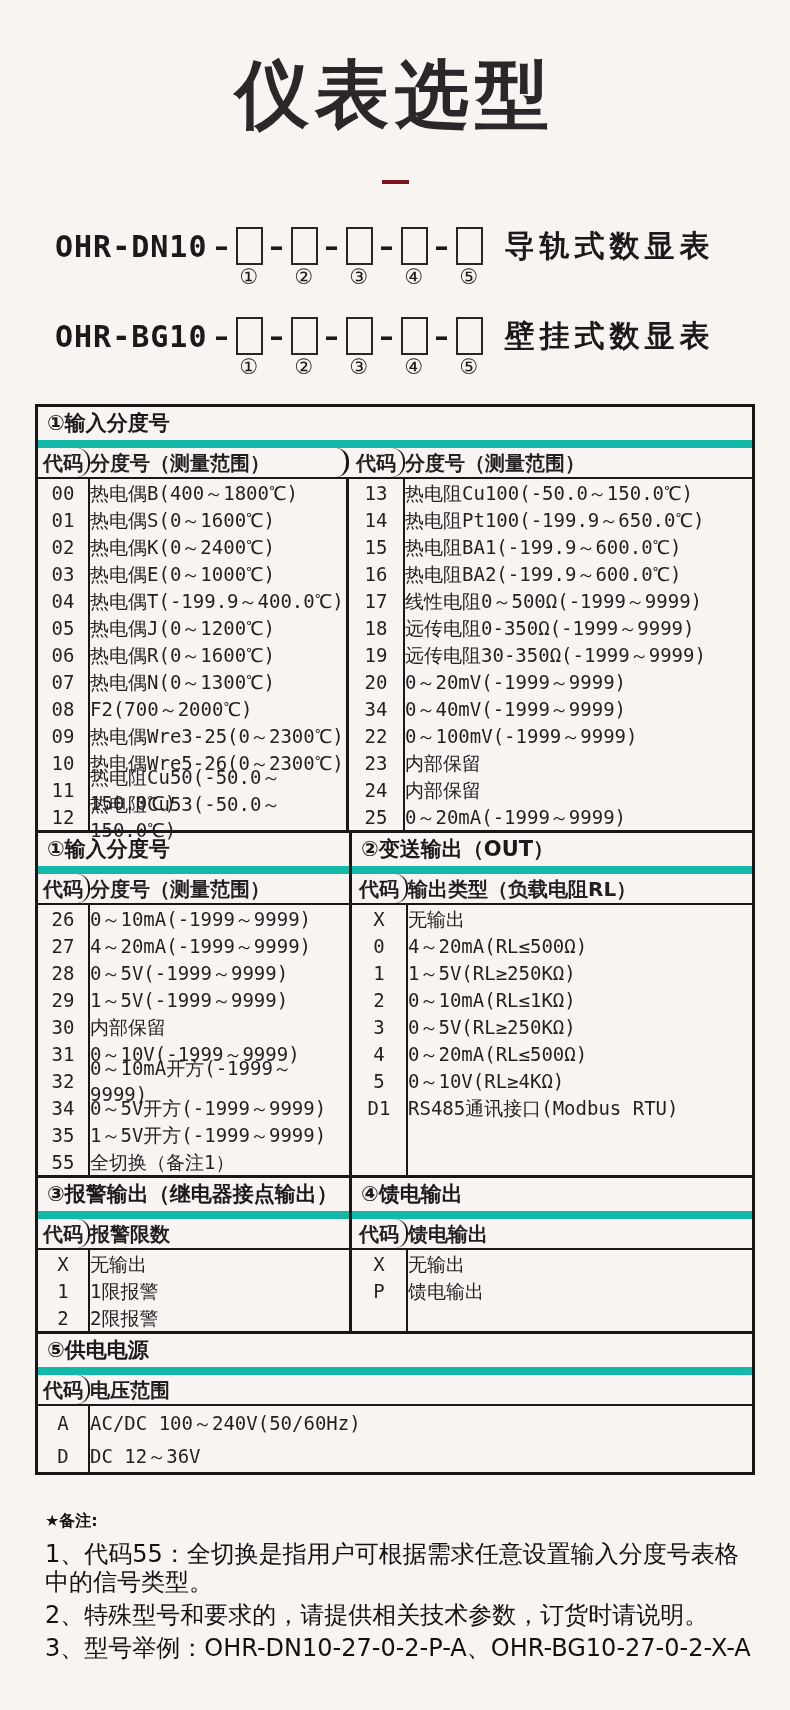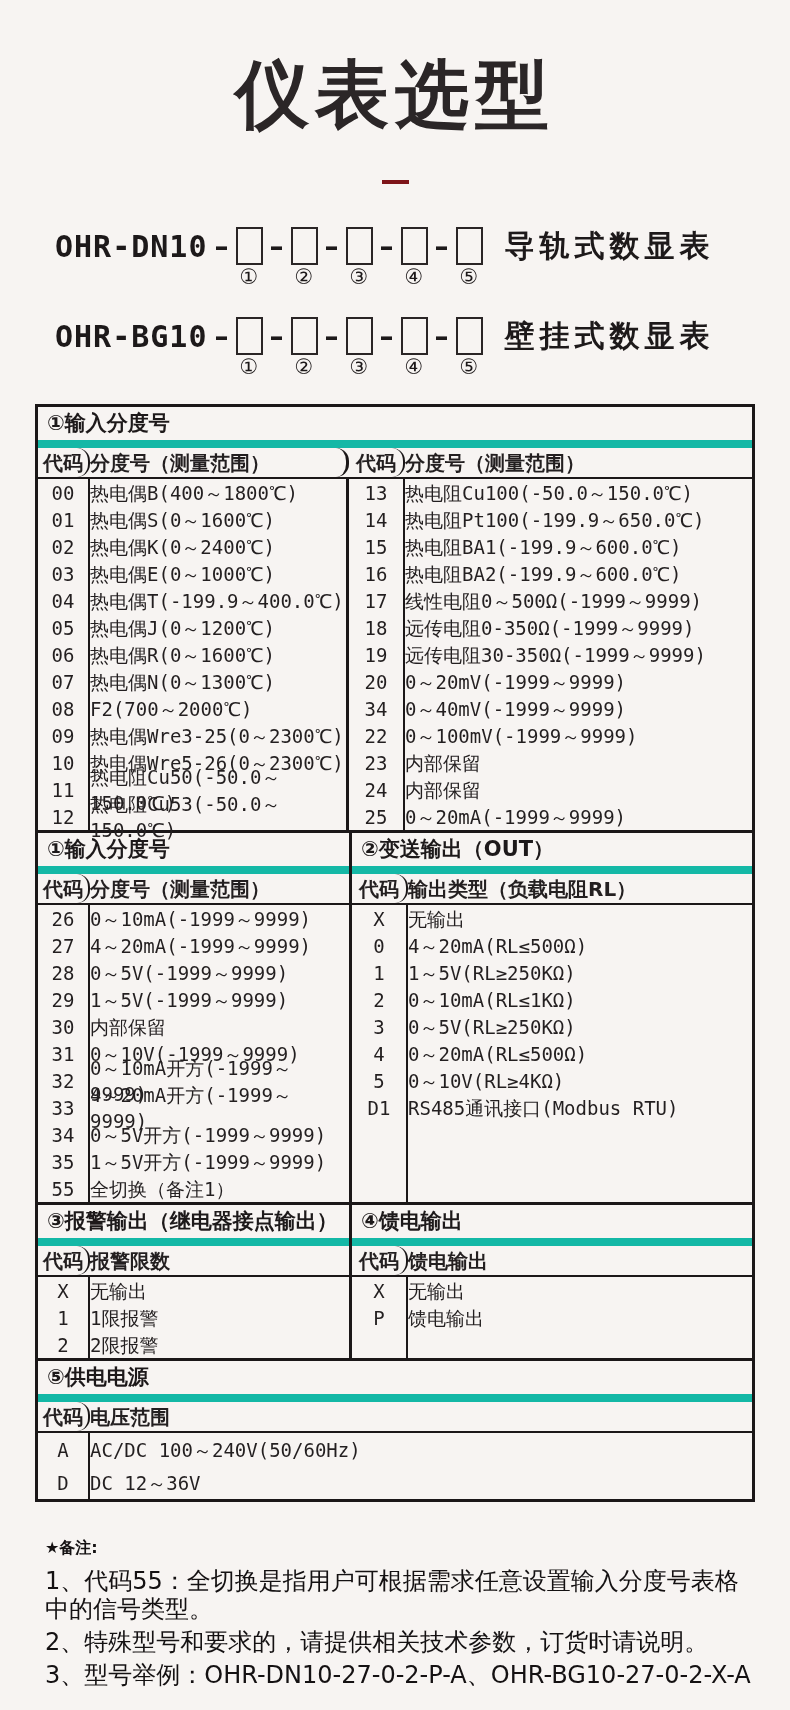--- a/index.html
+++ b/index.html
@@ -331,24 +331,20 @@
         <div class="trow rowfont">
           <span class="cell code">31</span>
           <span class="cell desc">0～10V(-1999～9999)</span>
         </div>
 
         <div class="trow rowfont">
           <span class="cell code">32</span>
           <span class="cell desc">0～10mA开方(-1999～9999)</span>
         </div>
 
-        <div class="trow rowfont">
-          <span class="cell code">33</span>
-          <span class="cell desc">4～20mA开方(-1999～9999)</span>
-        </div>
 
         <div class="trow rowfont">
           <span class="cell code">34</span>
           <span class="cell desc">0～5V开方(-1999～9999)</span>
         </div>
 
         <div class="trow rowfont">
           <span class="cell code">35</span>
           <span class="cell desc">1～5V开方(-1999～9999)</span>
         </div>

